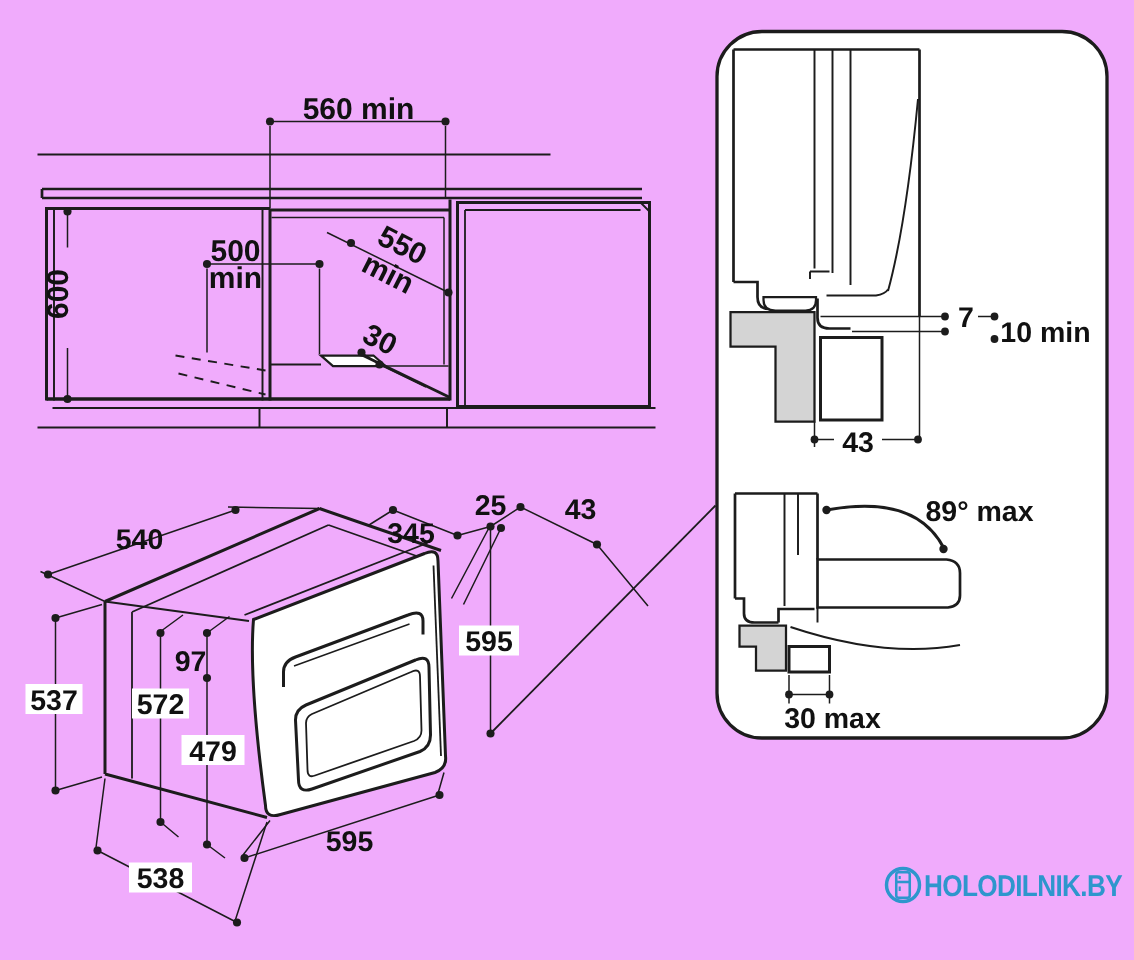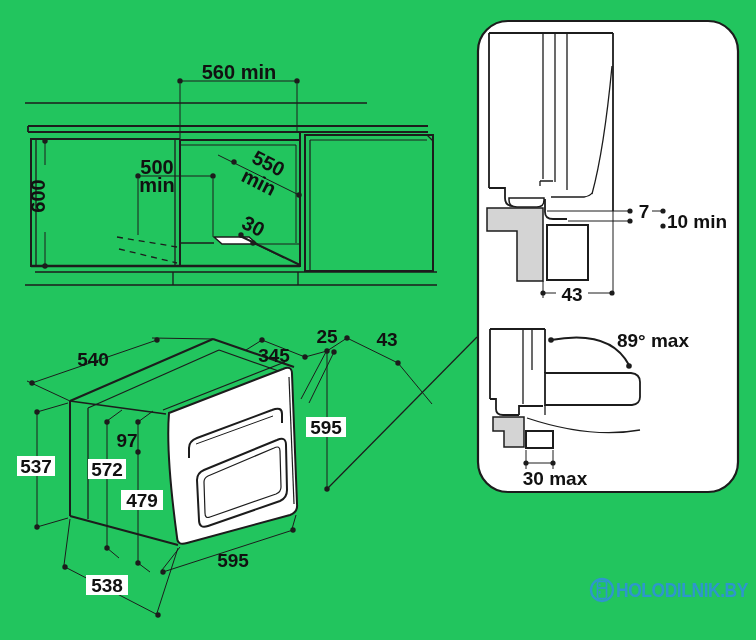--- a/index.html
+++ b/index.html
@@ -1,16 +1,16 @@
 <!DOCTYPE html>
 <html><head>
 <meta charset="utf-8">
 <style>
   html,body{margin:0;padding:0;background:#ffffff;}
-  .stage{position:relative;width:756px;height:640px;background:#22c55e;overflow:hidden;}
+  .stage{position:relative;width:756px;height:640px;background:#f0abfc;overflow:hidden;}
   svg{display:block;}
   .ln{stroke:#1c1c1c;fill:none;}
   .dot{fill:#1c1c1c;stroke:none;}
   .grayfill{fill:#d4d4d4;stroke:#1c1c1c;}
   .whitefill{fill:#ffffff;stroke:#1c1c1c;}
   .lbg{fill:#ffffff;stroke:none;}
   text.dim{font-family:"Liberation Sans",sans-serif;font-weight:700;font-size:19px;fill:#111111;}
   text.dim-lg{font-family:"Liberation Sans",sans-serif;font-weight:700;font-size:20px;fill:#111111;}
   text.brand{font-family:"Liberation Sans",sans-serif;font-weight:700;font-size:20px;letter-spacing:-0.5px;}
 </style>

